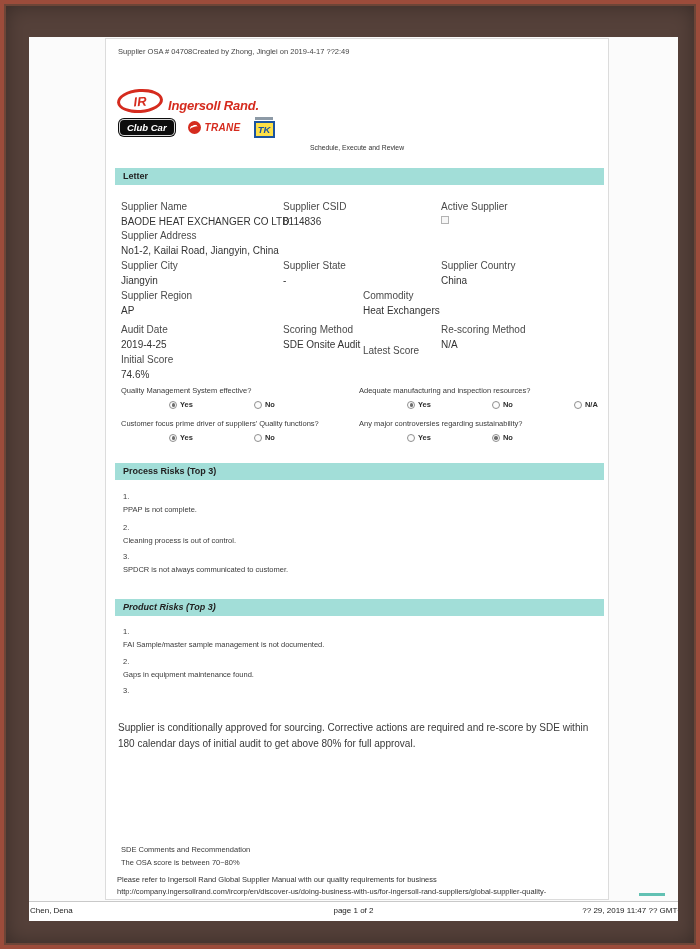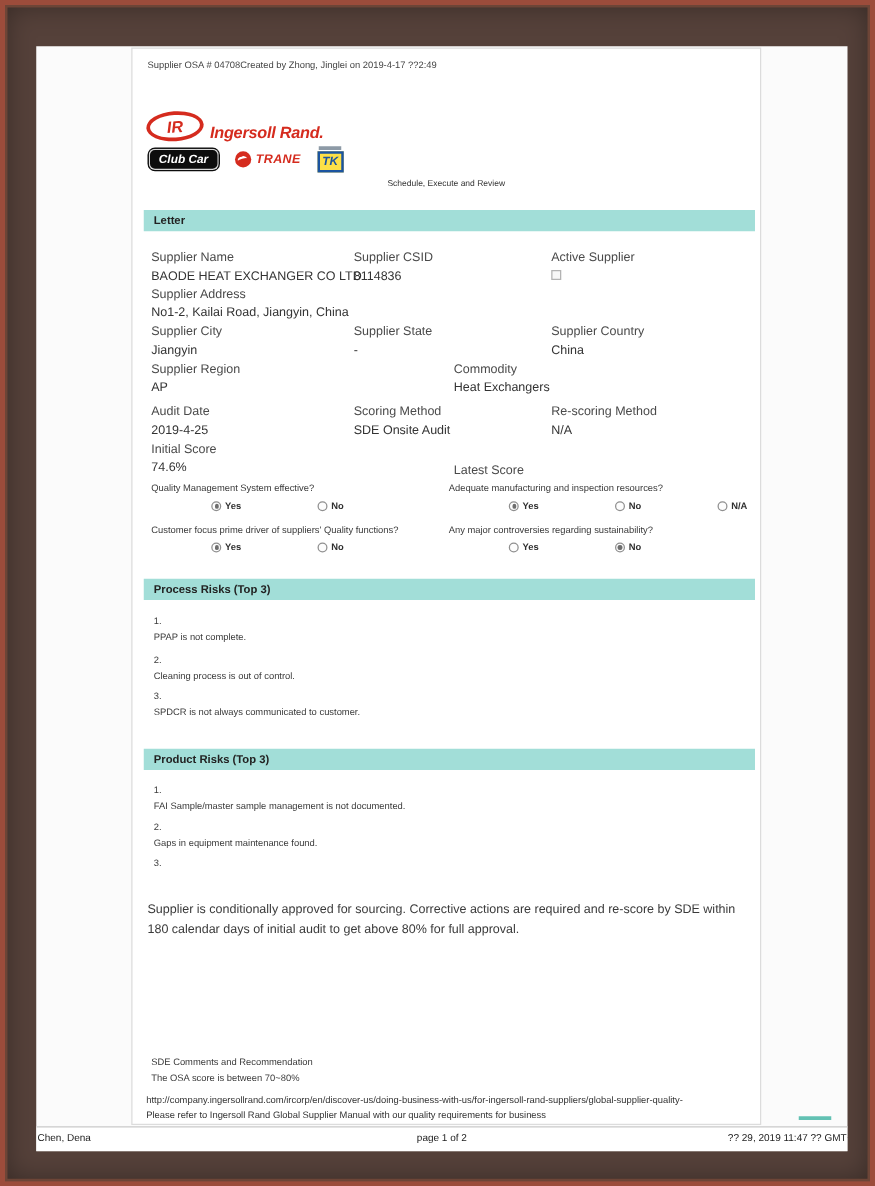--- a/index.html
+++ b/index.html
@@ -49,40 +49,40 @@
 
   .subtitle { position:absolute; top:105px; left:0; width:100%; text-align:center;
               font-size:6.8px; color:#333; }
 
   
   .band { position:absolute; left:9px; width:489px; height:17px; background:#a2ded8;
           font-size:9px; font-weight:bold; color:#222; line-height:17px;
           padding-left:8px; }
   .band-letter  { top:129px; }
   .band-process { top:424px; }
-  .band-product { top:560px; }
+  .band-product { top:560px;font-style:italic; }
 
   
   .field { position:absolute; font-size:10px; }
   .field .lbl { color:#4a4a4a; }
   .field .val { color:#333; margin-top:3.5px; }
   .f0 { left:15px;  top:162px; }
   .f1 { left:177px; top:162px; }
   .f2 { left:335px; top:162px; }
   .f3 { left:15px;  top:191px; }
   .f4 { left:15px;  top:221px; }
   .f5 { left:177px; top:221px; }
   .f6 { left:335px; top:221px; }
   .f7 { left:15px;  top:251px; }
   .f8 { left:257px; top:251px; }
   .f9 { left:15px;  top:285px; }
   .f10{ left:177px; top:285px; }
   .f11{ left:335px; top:285px; }
   .f12{ left:15px;  top:315px; }
-  .f13{ left:257px; top:332px; }
+  .f13{ left:257px; top:306px; }
 
   .checkbox { width:8px; height:8px; border:1px solid #b3b3b3; background:#f7f7f7;
               display:inline-block; margin-top:3.5px; }
 
   
   .question { position:absolute; font-size:7.5px; color:#3a3a3a; }
   .q0 { left:15px;  top:347px; }
   .q1 { left:253px; top:347px; }
   .q2 { left:15px;  top:380px; }
   .q3 { left:253px; top:380px; }
@@ -302,22 +302,22 @@
       </div>
 
       <div class="approval">Supplier is conditionally approved for sourcing. Corrective actions are required and re-score by SDE within 180 calendar days of initial audit to get above 80% for full approval.</div>
 
       <div class="sde">
         <div class="lbl">SDE Comments and Recommendation</div>
         <div class="cmt">The OSA score is between 70~80%</div>
       </div>
 
       <div class="manual">
+        <div>Please refer to Ingersoll Rand Global Supplier Manual with our quality requirements for business</div>
         <div>http://company.ingersollrand.com/ircorp/en/discover-us/doing-business-with-us/for-ingersoll-rand-suppliers/global-supplier-quality-</div>
-        <div>Please refer to Ingersoll Rand Global Supplier Manual with our quality requirements for business</div>
       </div>
 
     </div>
 
     <div class="teal-mark"></div>
 
     <div class="print-footer">
       <span class="pf-left">Chen, Dena</span>
       <span class="pf-center">page 1 of 2</span>
       <span class="pf-right">?? 29, 2019 11:47 ?? GMT+</span>

